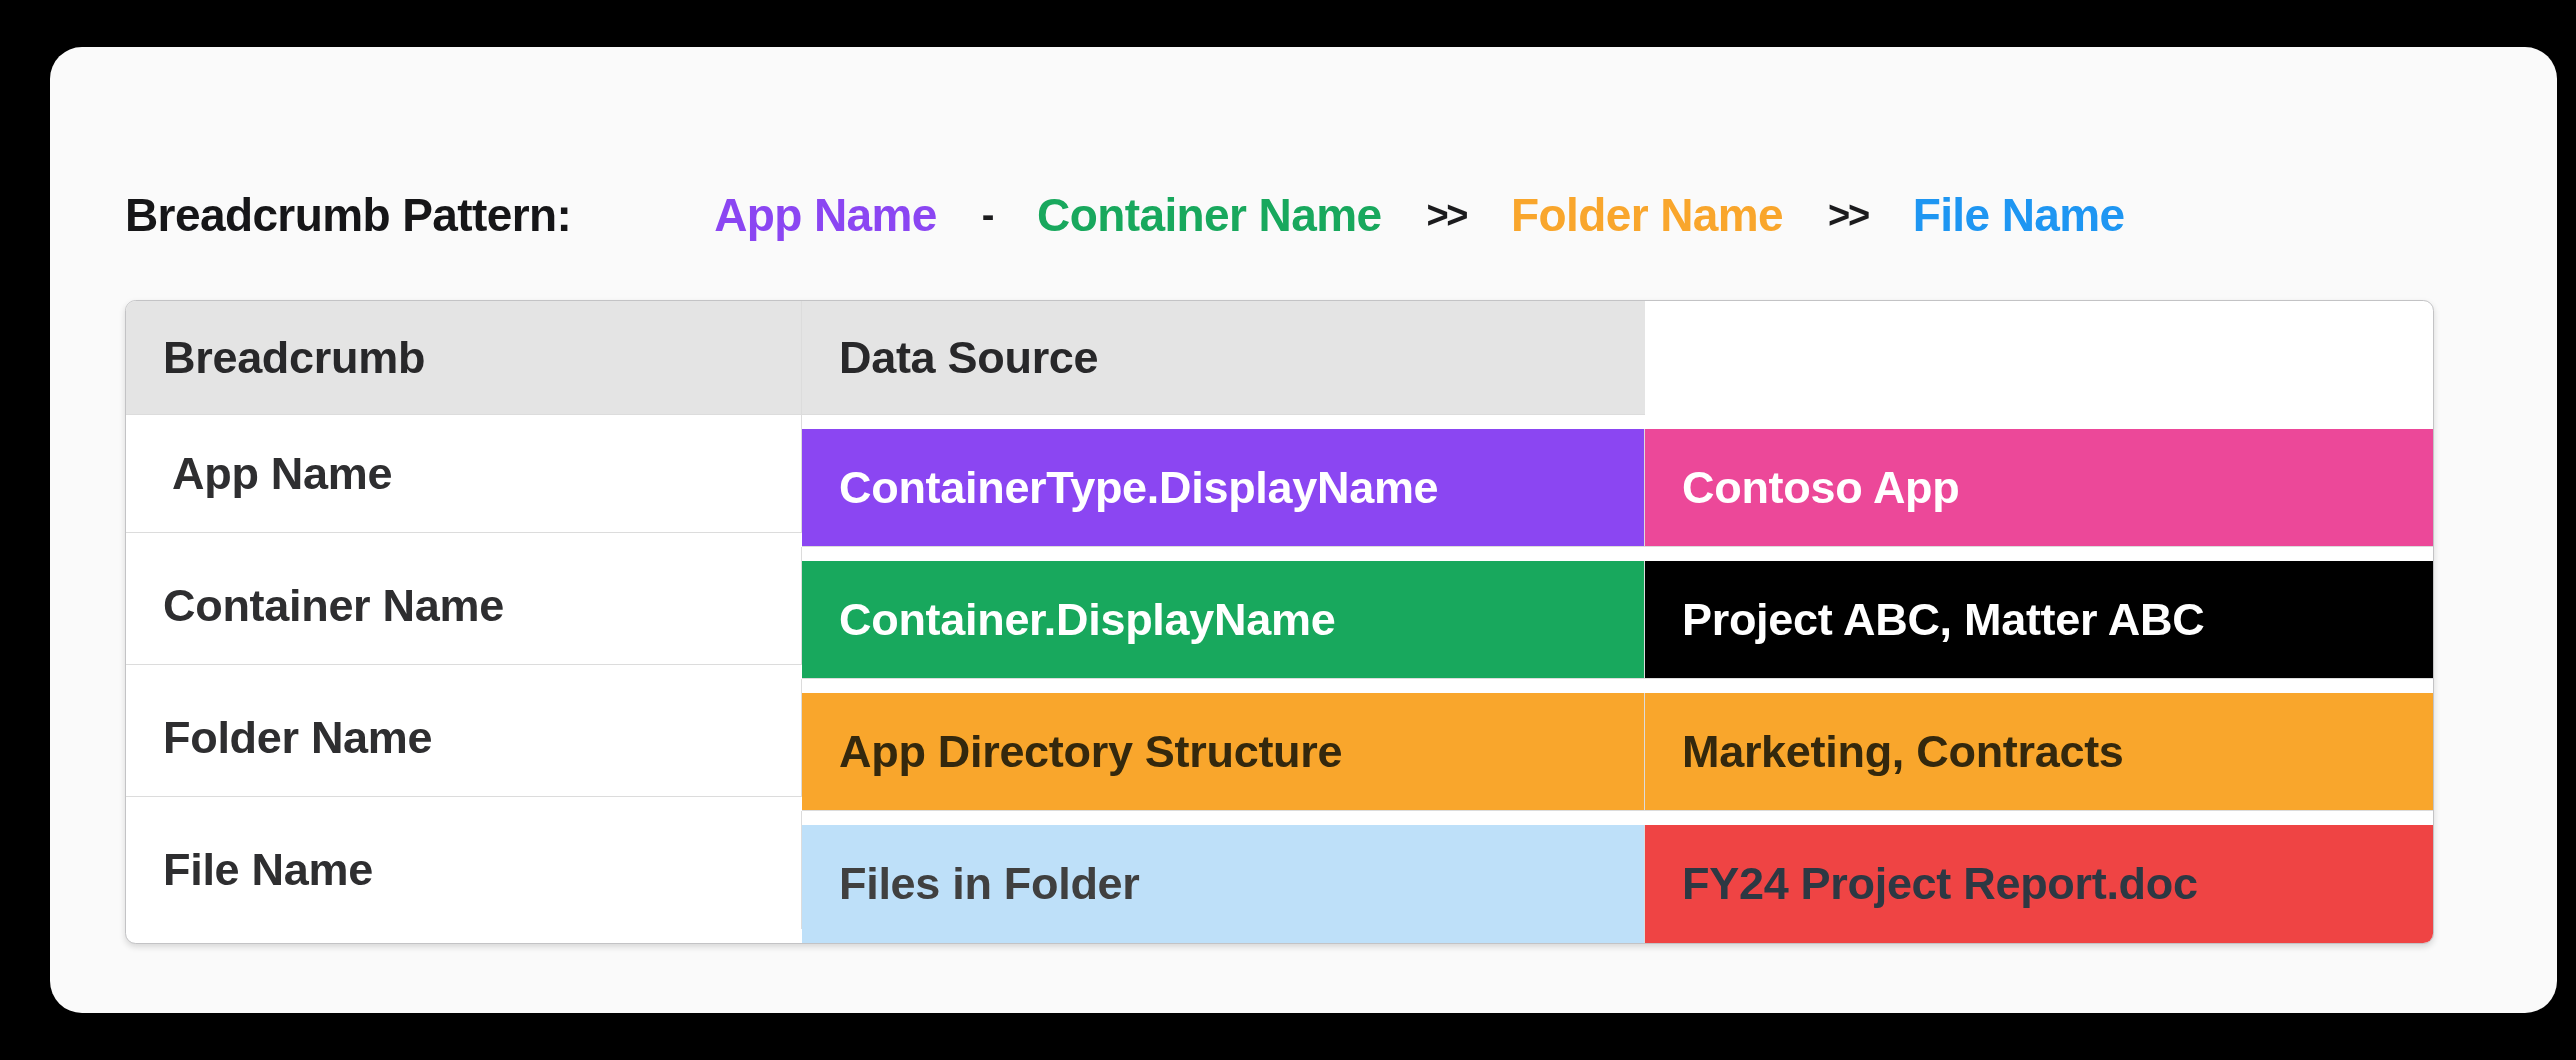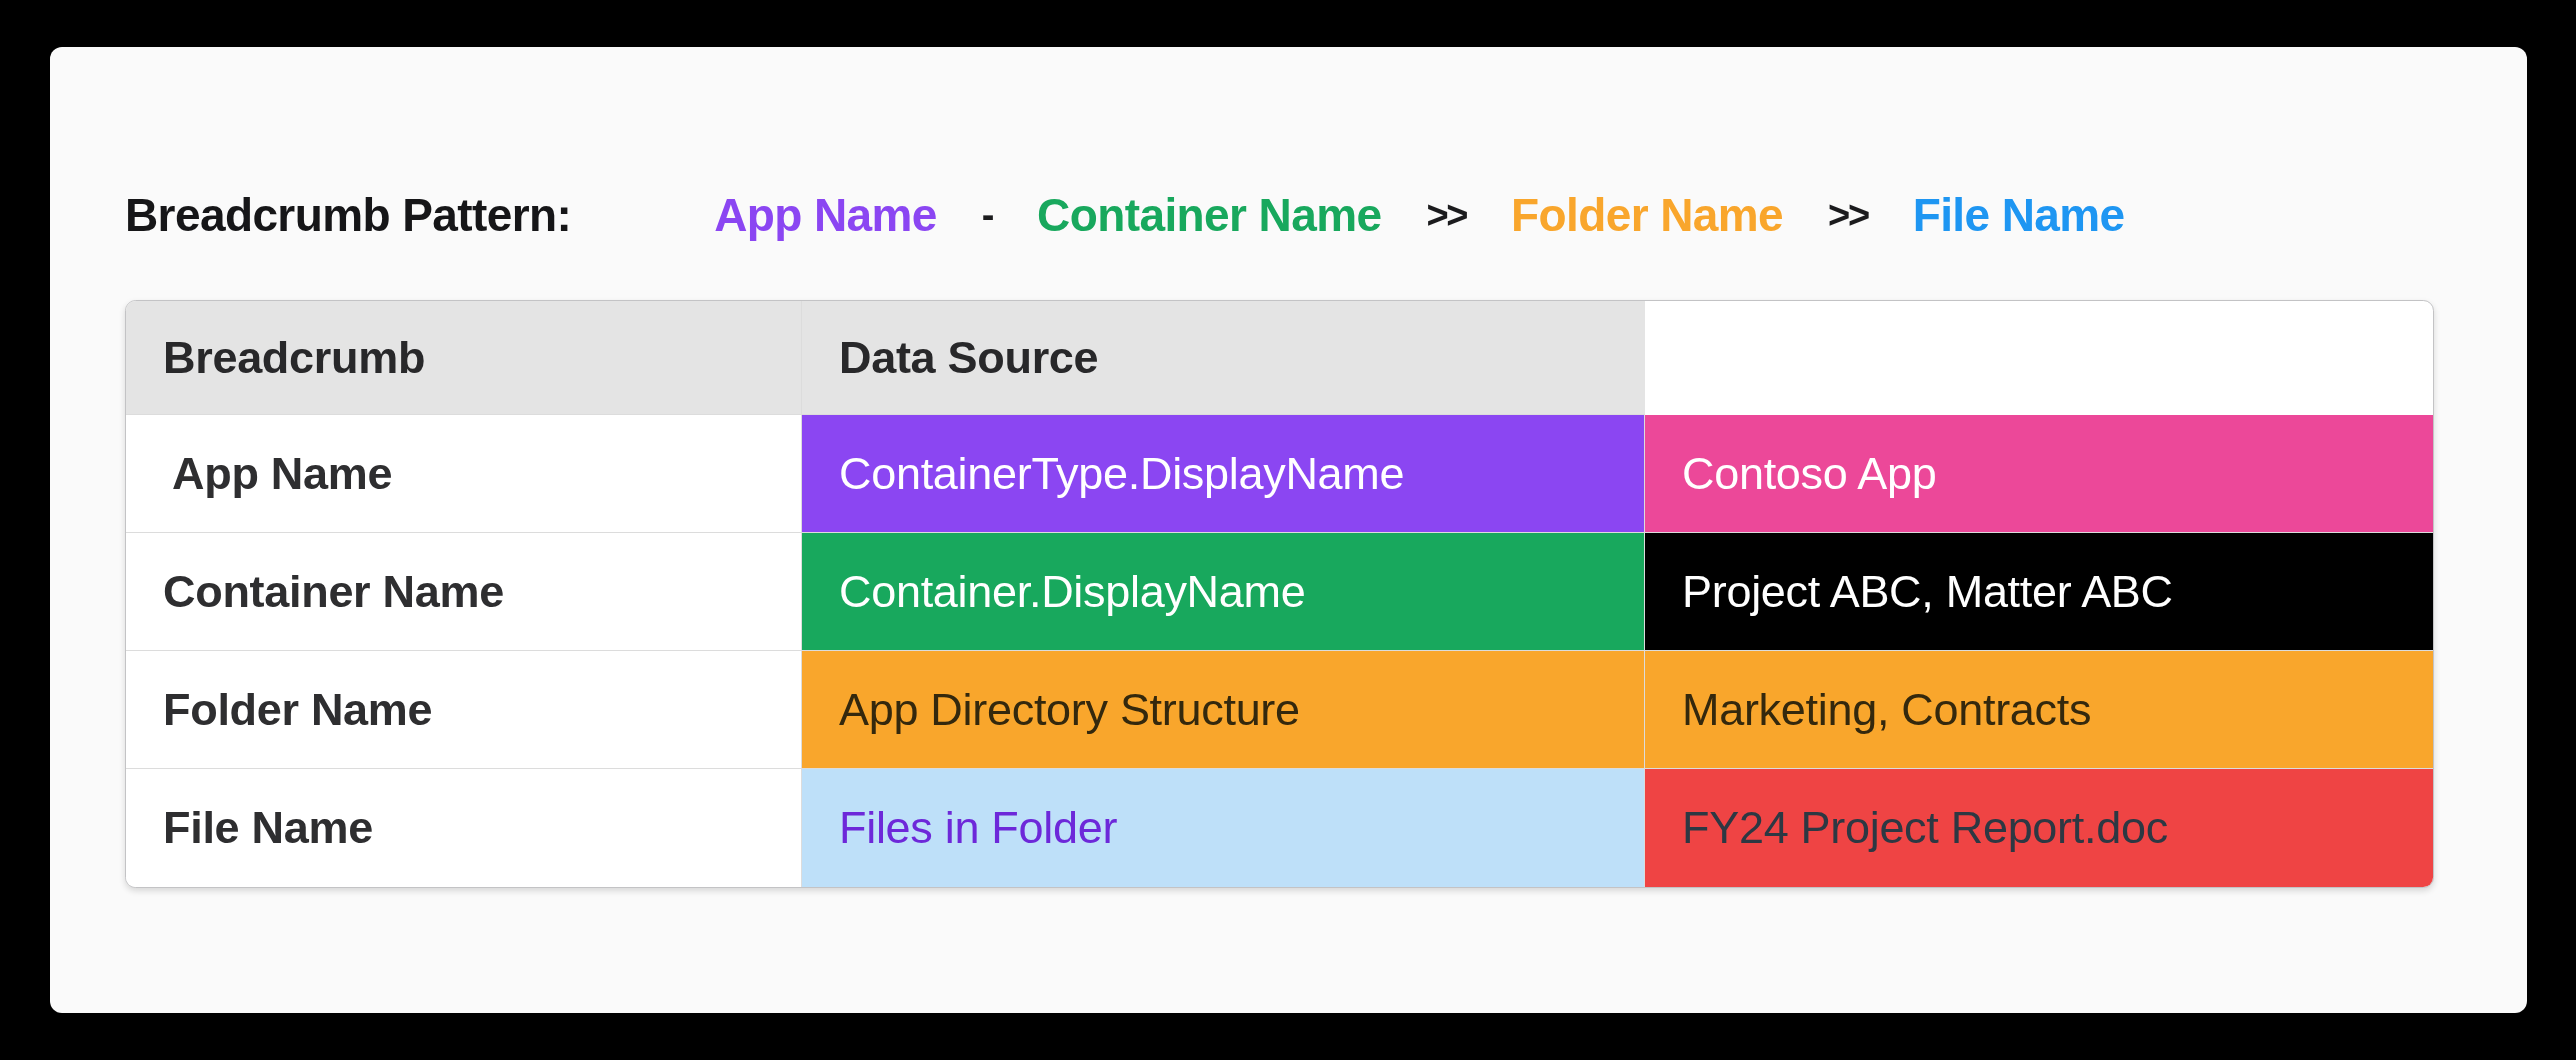--- a/index.html
+++ b/index.html
@@ -15,22 +15,23 @@
     background: #000000;
     overflow: hidden;
   }
   .card {
     position: absolute;
     left: 50px;
     top: 47px;
     width: 2477px;
     height: 966px;
     background: #FAFAFA;
-    border-radius: 12px;
+    border-radius: 32px;
     box-shadow: 0 3.6px 14px rgba(0,0,0,0.35);
+    padding-left: 30px;
   }
   
   .breadcrumb-row {
     position: absolute;
     left: 75px;
     top: 136px;
     right: 59px;
     display: flex;
     align-items: center;
     white-space: nowrap;
@@ -89,21 +90,21 @@
     background: #E4E4E4;
     color: #28282A;
     font-weight: 700;
   }
   .cell.component {
     background: #FFFFFF;
     color: #2E2E30;
     font-weight: 700;
   }
   .trow.r0 .cell.component { padding-left: 46px; }
-  .cell.value { font-weight: 400; }
+  .cell.value { font-weight: 700; margin-top: 14px; }
 </style>
 </head>
 <body>
 
 <div class="page">
   <div class="card">
 
     <div class="breadcrumb-row">
       <span class="bc-label">Breadcrumb Pattern:</span>
 
@@ -142,20 +143,20 @@
       </div>
 
       <div class="trow r2">
         <div class="cell component">Folder Name</div>
         <div class="cell value" style="color: rgb(52, 40, 13); background-color: rgb(249, 166, 44); text-align: center;">App Directory Structure</div>
         <div class="cell value" style="color: rgb(52, 40, 13); background-color: rgb(249, 166, 44);">Marketing, Contracts</div>
       </div>
 
       <div class="trow r3">
         <div class="cell component">File Name</div>
-        <div class="cell value" style="color: #6d28d9; background-color: rgb(190, 224, 249);">Files in Folder</div>
+        <div class="cell value" style="color: #404040; background-color: rgb(190, 224, 249);">Files in Folder</div>
         <div class="cell value" style="color: rgb(45, 56, 67); background-color: #ef4444;">FY24 Project Report.doc</div>
       </div>
 
     </div>
   </div>
 </div>
 
 
 </body></html>

